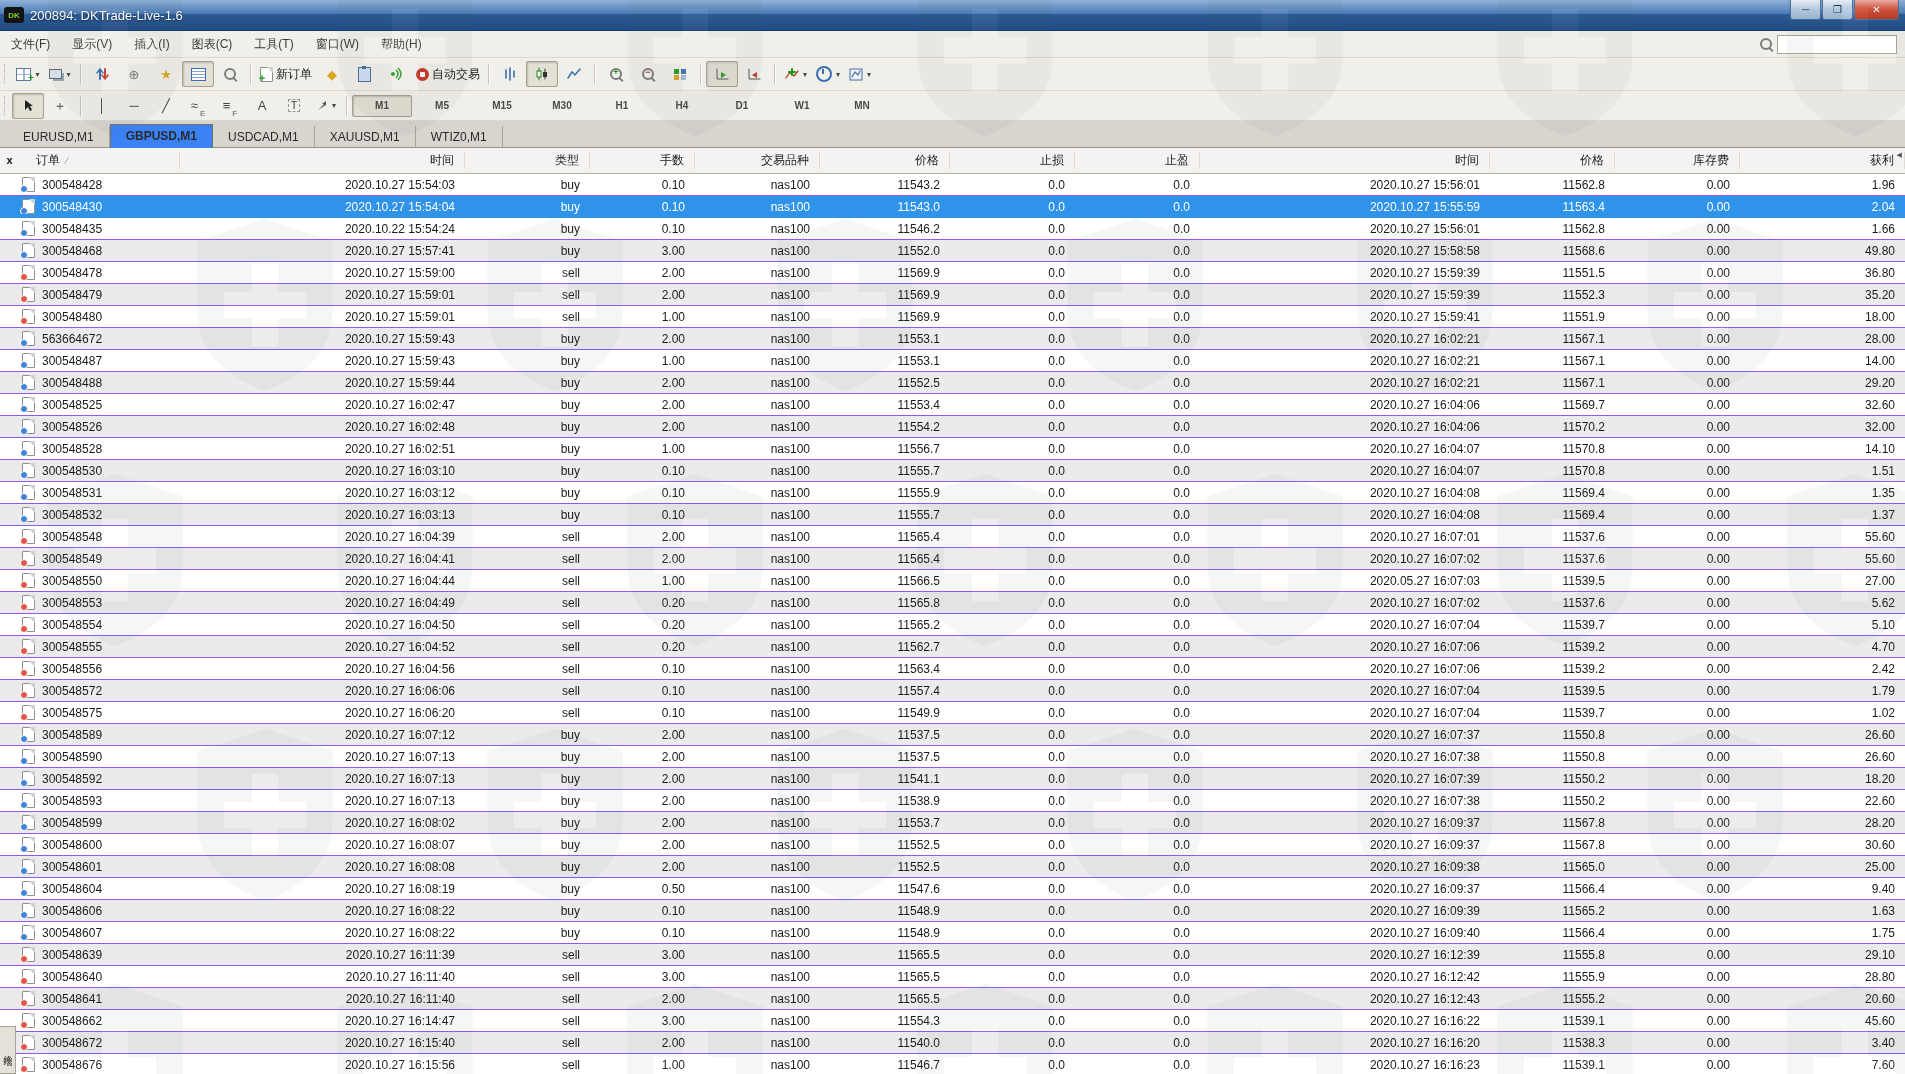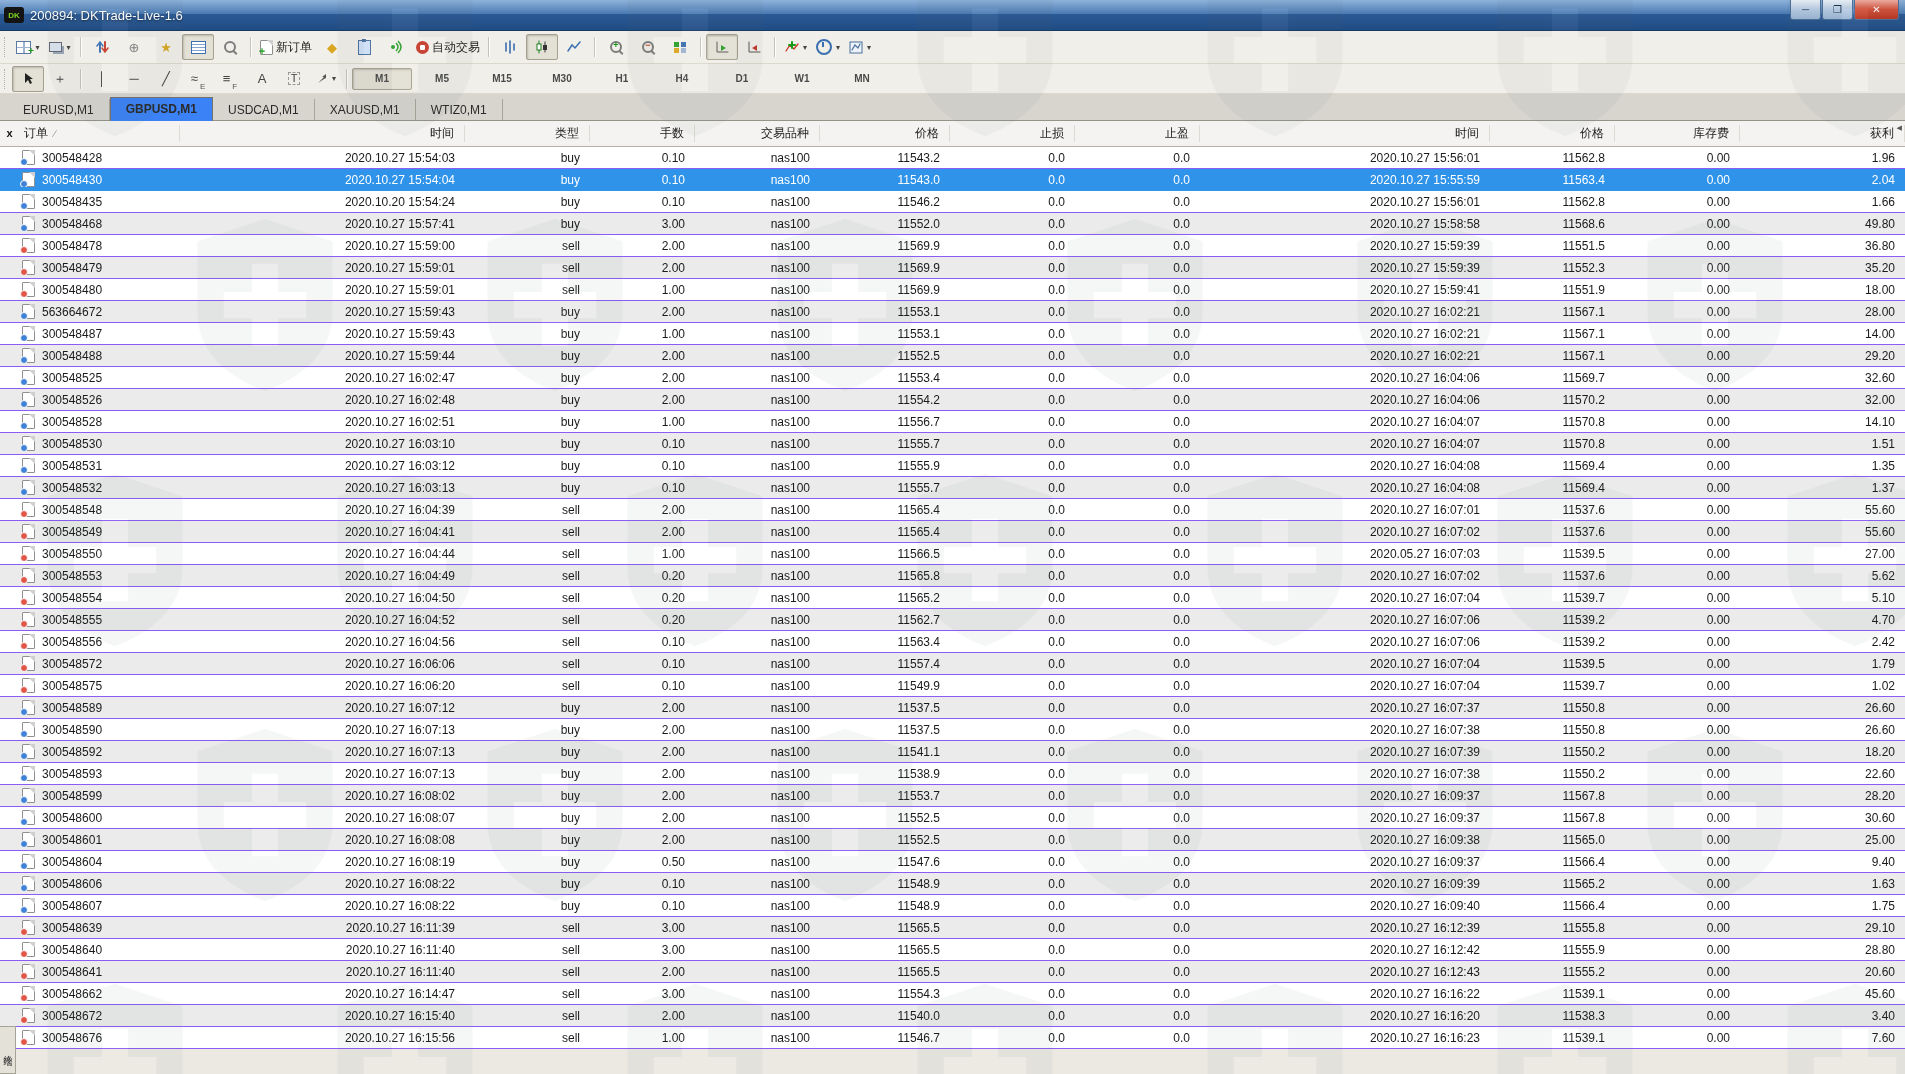--- a/index.html
+++ b/index.html
@@ -72,21 +72,21 @@
   .ctab{padding:4px 15px 3px;font-size:12px;color:#2a2a2a;position:relative;border-right:1px solid #a9a59a;
     white-space:nowrap;}
   .ctab.active{background:#3b82f6;border:1px solid #75726a;border-bottom:none;font-weight:bold;
     margin-bottom:-1px;padding-bottom:5px;z-index:2;}
   
   .grid12{display:grid;grid-template-columns:180px 285px 125px 105px 125px 130px 125px 125px 290px 125px 125px 1fr;}
   .thead{position:relative;height:25px;background:#f4f3f1;border-bottom:1px solid #b3b0a7;font-size:12px;
     color:#222;align-items:center;}
   .thead .hcell{padding:0 10px;text-align:right;border-right:1px solid #dddbd4;height:17px;line-height:17px;
     white-space:nowrap;overflow:hidden;}
-  .thead .hcell.first{text-align:left;padding-left:24px;}
+  .thead .hcell.first{text-align:left;padding-left:36px;}
   .sort-sl{color:#999;font-size:10px;margin-left:6px;}
   .close-x{position:absolute;left:3px;top:4px;width:13px;height:15px;font-size:11px;font-weight:bold;
     color:#111;display:flex;align-items:center;justify-content:center;}
   .hdr-arrow{position:absolute;right:3px;top:3px;font-size:7px;color:#555;}
   .tbody{background:#fff;}
   .trow{height:21px;font-size:12px;color:#1a1a1a;align-items:center;border-bottom:1px solid #8b5cf6;}
   .trow.alt{background:#ebebeb;}
   .trow.sel{background:#2f93ea;border-bottom-color:#2f93ea;color:#fff;}
   .tcell{padding:0 10px;white-space:nowrap;overflow:hidden;}
   .tcell.r{text-align:right;}
@@ -107,20 +107,35 @@
   <div class="titlebar">
     <div class="appicon">DK</div>
     <div class="title-text">200894: DKTrade-Live-1.6</div>
     <div class="winbtns">
       <div class="wbtn">─</div>
       <div class="wbtn">❐</div>
       <div class="wbtn close">✕</div>
     </div>
   </div>
 
+  <div class="menubar">
+    <div id="menu-items" style="display:flex;">
+        <div class="menu-item">文件(F)</div>
+        <div class="menu-item">显示(V)</div>
+        <div class="menu-item">插入(I)</div>
+        <div class="menu-item">图表(C)</div>
+        <div class="menu-item">工具(T)</div>
+        <div class="menu-item">窗口(W)</div>
+        <div class="menu-item">帮助(H)</div>
+      </div>
+    <div class="searchwrap">
+      <span class="mag"></span>
+      <input class="searchbox" style="">
+    </div>
+  </div>
 
   <div class="toolbar tb1">
     <div class="grip"></div>
     <div class="tbtn">
       <span class="g">
           <span class="grid-ic"></span>
           <span class="plus-ov">＋</span>
         </span>
         <span class="caret">▾</span>
     </div>
@@ -360,21 +375,21 @@
           <div class="tcell r">2020.10.27 15:55:59</div>
           <div class="tcell r">11563.4</div>
           <div class="tcell r">0.00</div>
           <div class="tcell r">2.04</div>
         </div>
         <div class="trow grid12">
           <div class="tcell first">
             <span class="doc-ic" style="--dot: #3f82d6;"></span>
             <span>300548435</span>
           </div>
-          <div class="tcell r">2020.10.20 15:54:24</div>
+          <div class="tcell r">2020.10.22 15:54:24</div>
           <div class="tcell r">buy</div>
           <div class="tcell r">0.10</div>
           <div class="tcell r">nas100</div>
           <div class="tcell r">11546.2</div>
           <div class="tcell r">0.0</div>
           <div class="tcell r">0.0</div>
           <div class="tcell r">2020.10.27 15:56:01</div>
           <div class="tcell r">11562.8</div>
           <div class="tcell r">0.00</div>
           <div class="tcell r">1.66</div>

